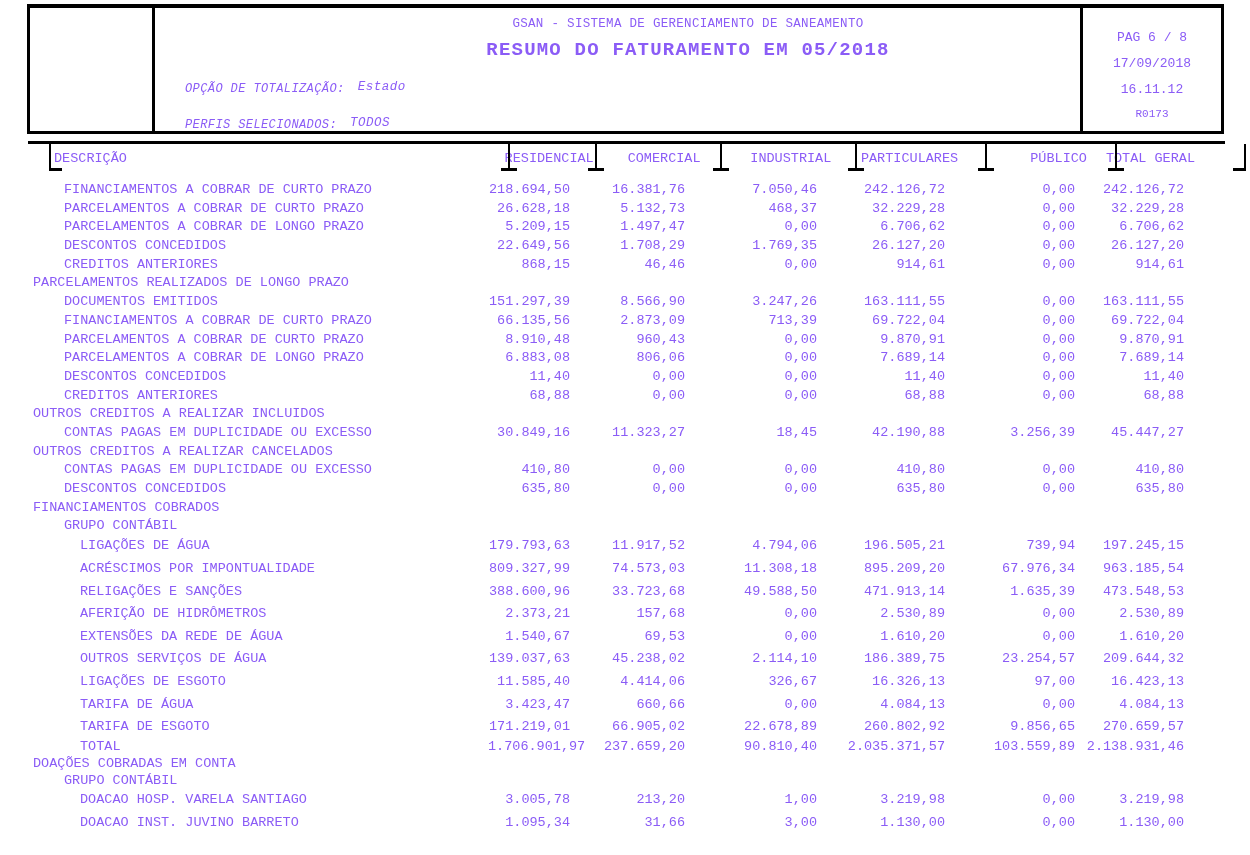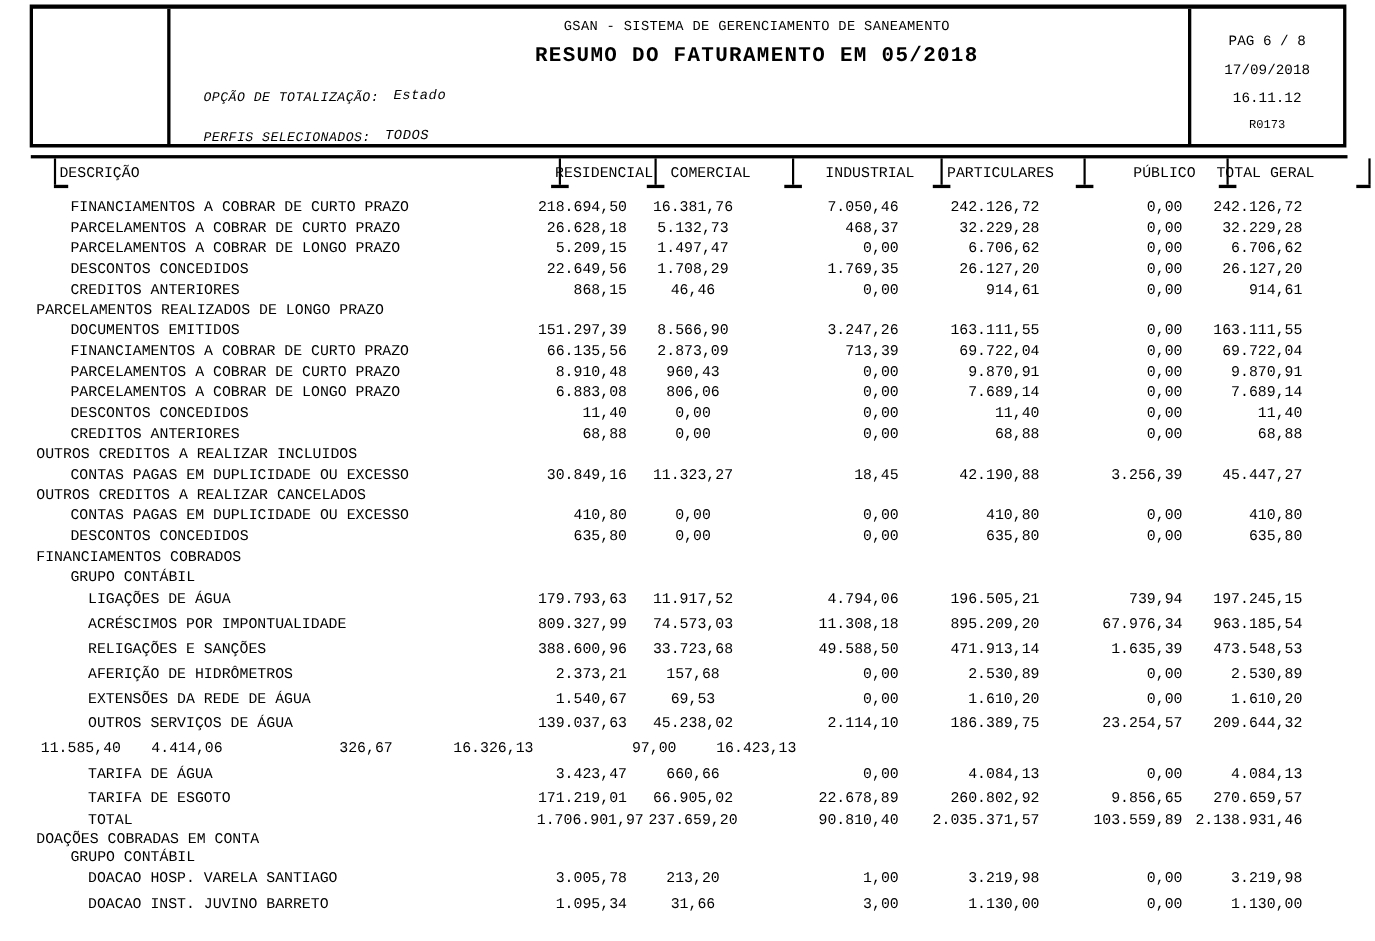--- a/index.html
+++ b/index.html
@@ -1,17 +1,17 @@
 <!DOCTYPE html>
 <html><head>
 <meta charset="utf-8">
 <style>
   html,body{margin:0;padding:0;background:#fff;}
   .page{position:relative;width:1250px;height:855px;background:#ffffff;overflow:hidden;
-        font-family:"Liberation Mono","DejaVu Sans Mono",monospace;color:#000000;}
+        font-family:"Liberation Mono","DejaVu Sans Mono",monospace;color:#8b5cf6;}
 
   
   .header-box{position:absolute;left:27px;top:4px;width:1197px;height:130px;
               border:3px solid #000;border-top-width:4px;box-sizing:border-box;background:#fff;}
   .logo-cell{position:absolute;left:0;top:0;bottom:0;width:122px;border-right:3px solid #000;}
   .titles{position:absolute;left:125px;right:0;top:9px;text-align:center;}
   .sys-title{font-size:12.5px;letter-spacing:.3px;white-space:nowrap;}
   .report-title{margin-top:8px;font-size:19px;font-weight:bold;letter-spacing:1.2px;white-space:nowrap;}
   .opt-line{position:absolute;left:155px;font-size:12px;letter-spacing:.4px;white-space:nowrap;font-style:italic;}
   .opt-line.l1{top:74px;}
@@ -31,21 +31,21 @@
   .mk{position:absolute;top:0;width:2px;height:24px;background:#000;}
   .mk::after{content:'';position:absolute;left:-7px;right:-7px;top:24px;height:3px;background:#000;}
   .mk.first::after{left:0;right:-11px;}
   .mk.last::after{left:-11px;right:0;}
 
   .row{display:flex;box-sizing:border-box;}
   .cell{box-sizing:border-box;white-space:nowrap;line-height:14px;}
   .lbl{width:460px;padding-left:5px;text-align:left;}
   .num{text-align:right;}
   .c1{width:87px;padding-right:5px;}
-  .c2{width:114px;padding-right:4px;text-align:center;}
+  .c2{width:114px;padding-right:4px;}
   .c3{width:135px;padding-right:7px;}
   .c4{width:130px;padding-right:9px;}
   .c5{width:130px;padding-right:9px;}
   .c6{width:130px;padding-right:30px;}
   .hc0{width:460px;padding-left:5px;}
 
   .ind0 .lbl{padding-left:5px;}
   .ind1 .lbl{padding-left:36px;}
   .ind2 .lbl{padding-left:52px;}
 
@@ -320,20 +320,21 @@
         <div class="row ind2 sz-t">
     <div class="cell lbl">OUTROS SERVIÇOS DE ÁGUA</div>
     <div class="cell num c1">139.037,63</div>
     <div class="cell num c2">45.238,02</div>
     <div class="cell num c3">2.114,10</div>
     <div class="cell num c4">186.389,75</div>
     <div class="cell num c5">23.254,57</div>
     <div class="cell num c6">209.644,32</div>
   </div>
         <div class="row ind2 sz-t">
+    <div class="cell lbl">LIGAÇÕES DE ESGOTO</div>
     <div class="cell num c1">11.585,40</div>
     <div class="cell num c2">4.414,06</div>
     <div class="cell num c3">326,67</div>
     <div class="cell num c4">16.326,13</div>
     <div class="cell num c5">97,00</div>
     <div class="cell num c6">16.423,13</div>
   </div>
         <div class="row ind2 sz-t">
     <div class="cell lbl">TARIFA DE ÁGUA</div>
     <div class="cell num c1">3.423,47</div>

